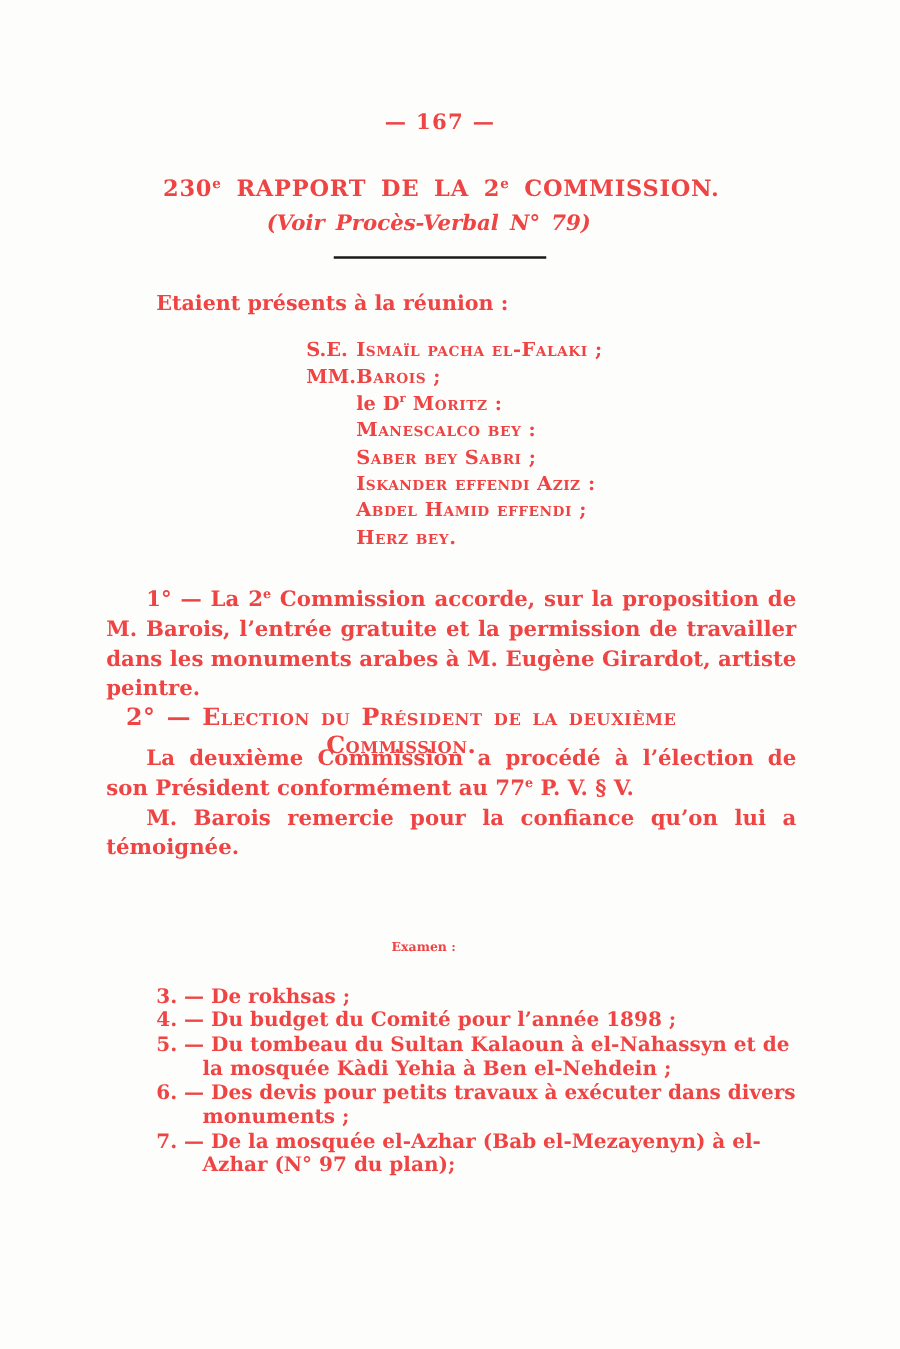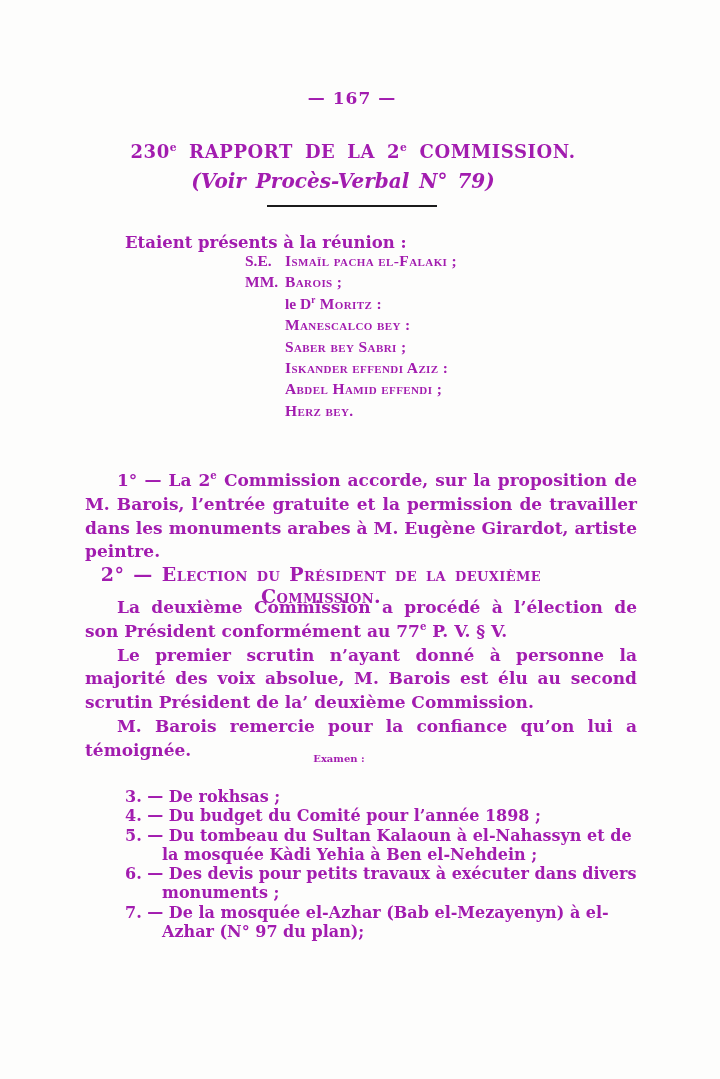--- a/index.html
+++ b/index.html
@@ -5,21 +5,21 @@
   html, body {
     margin: 0;
     padding: 0;
     background: #ffffff;
   }
   .page {
     position: relative;
     width: 720px;
     height: 1079px;
     background: #fdfdfc;
-    color: #a21caf;
+    color: #ef4444;
     font-family: "DejaVu Serif", "Liberation Serif", serif;
     font-weight: 700;
     overflow: hidden;
   }
   .abs { position: absolute; }
   .center { text-align: center; }
 
   .pagenum {
     top: 88px; left: 85px; width: 552px;
     font-size: 17px;
@@ -31,42 +31,41 @@
     top: 141px; left: 85px; width: 552px;
     font-size: 18px;
     letter-spacing: 0.6px;
     word-spacing: 5px;
     white-space: nowrap;
   }
   .title .inner { display: inline-block; transform: translateX(-8px); }
 
   .subtitle {
     top: 169px; left: 85px; width: 552px;
-    font-size: 20px;
+    font-size: 17px;
     font-style: italic;
     word-spacing: 3px;
   }
   .subtitle .inner { display: inline-block; transform: translateX(-18px); }
 
   .rule {
     top: 205px; left: 267px;
     width: 170px; height: 2px;
     background: #1b1b1b;
   }
 
   .intro {
     top: 233px; left: 125px;
     font-size: 16.5px;
   }
 
   .attendees {
-    top: 250px; left: 245px;
+    top: 269px; left: 245px;
     font-size: 15.5px;
     line-height: 21.4px;
-    font-family: Liberation Serif, serif;
   }
   .att-row { white-space: nowrap; }
   .att-prefix { display: inline-block; width: 40px; }
   .sc { font-variant: small-caps; letter-spacing: 0.4px; }
 
   .para, .bodyflow p {
     font-size: 17px;
     line-height: 23.8px;
     text-align: justify;
     text-indent: 32px;
@@ -139,21 +138,20 @@
   </div>
 
   <div class="abs para p1"><span>1° — La 2</span><sup>e</sup><span> Commission accorde, sur la proposition de M. Barois, l’entrée gratuite et la permission de travailler dans les monuments arabes à M. Eugène Girardot, artiste peintre.</span></div>
 
   <div class="abs h2 center">
     <span class="inner sc">2° — Election du Président de la deuxième Commission.</span>
   </div>
 
   <div class="abs bodyflow">
     <p><span>La deuxième Commission a procédé à l’élection de son Président conformément au 77</span><sup>e</sup><span> P. V. § V.</span></p>
-    <p>Le premier scrutin n’ayant donné à personne la majorité des voix absolue, M. Barois est élu au second scrutin Président de la’ deuxième Commission.</p>
     <p>M. Barois remercie pour la confiance qu’on lui a témoignée.</p>
   </div>
 
   <div class="abs exhead center">
     <span class="inner">Examen :</span>
   </div>
 
   <div class="abs exlist">
     <div class="ex-item"><span>3.</span> <span>— De rokhsas ;</span></div>
     <div class="ex-item"><span>4.</span> <span>— Du budget du Comité pour l’année 1898 ;</span></div>

